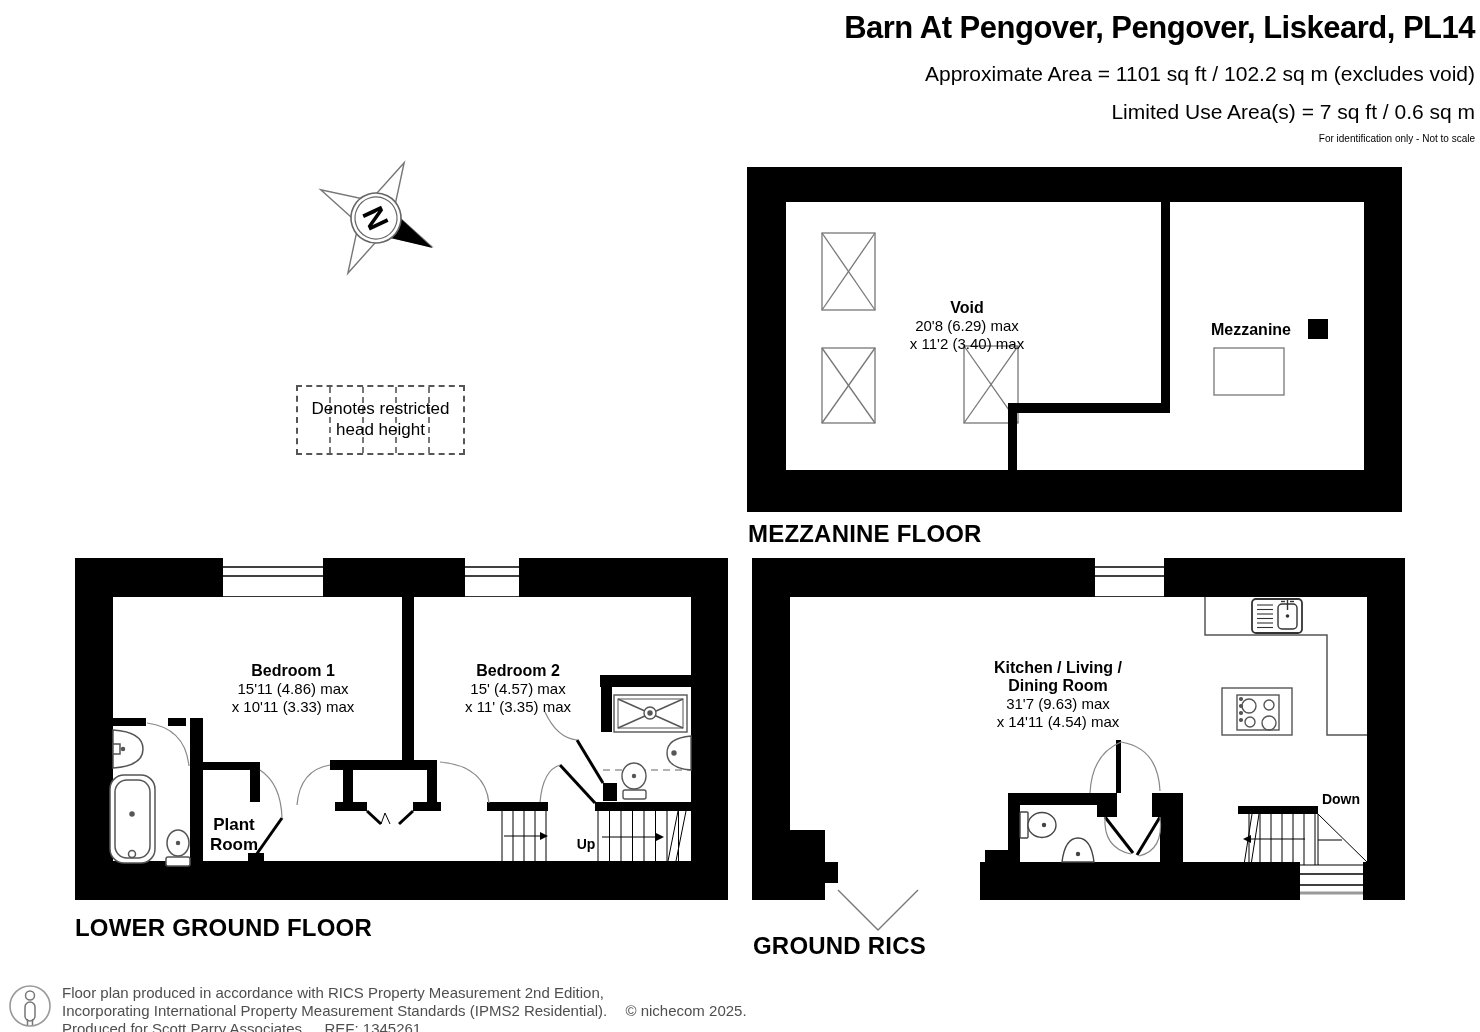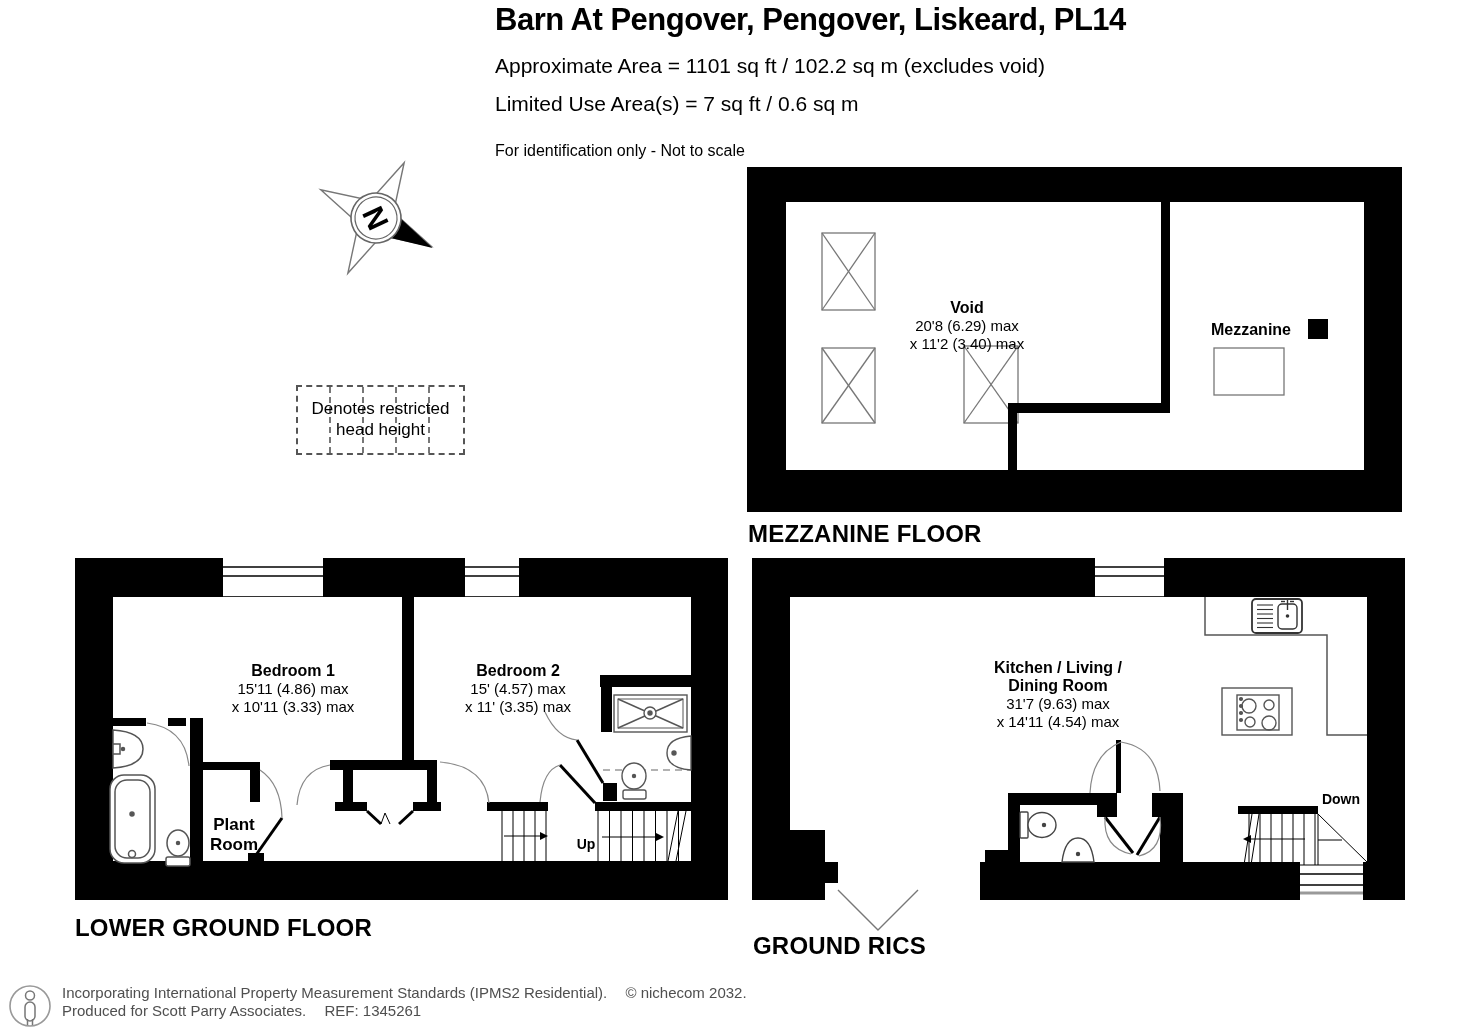--- a/index.html
+++ b/index.html
@@ -2,24 +2,24 @@
 <html><head>
 <meta charset="utf-8">
 <style>
   html,body{margin:0;padding:0;}
   body{
     width:1480px;height:1032px;position:relative;background:#ffffff;
     font-family:"Liberation Sans", sans-serif;color:#000;overflow:hidden;
   }
   .abs{position:absolute;}
   
-  #header{right:5px;top:2px;width:980px;text-align:left;}
+  #header{right:5px;top:10px;width:980px;text-align:right;}
   #title{font-size:31px;font-weight:bold;letter-spacing:-0.5px;margin:0 0 14px 0;}
   .area-line{font-size:21px;line-height:27px;margin-top:11px;}
-  #disclaimer{font-size:16px;margin-top:25px;}
+  #disclaimer{font-size:10px;margin-top:8px;}
   
   #legend{
     left:296px;top:385px;width:169px;height:70px;box-sizing:border-box;
     border:2px dashed #555;
   }
   #legend .vline{position:absolute;top:0;bottom:0;width:0;border-left:2px dashed #777;}
   #legend .legend-text{
     position:absolute;left:0;right:0;top:11px;text-align:center;
     font-weight:normal;font-size:17px;line-height:21px;
   }
@@ -330,21 +330,22 @@
 <div class="abs floor-label" style="left:753px;top:932px;">GROUND RICS</div>
 
 <svg class="abs" style="left:8px;top:982px;" width="46" height="48" viewBox="0 0 46 48">
   <circle cx="22" cy="24" r="20" fill="none" stroke="#999" stroke-width="1.6"></circle>
   <circle cx="22" cy="13.5" r="4.5" fill="none" stroke="#777" stroke-width="1.5"></circle>
   <path d="M17,25 a5,5 0 0 1 10,0 v9 a5,5 0 0 1 -10,0 z" fill="none" stroke="#777" stroke-width="1.5"></path>
   <line x1="19.5" y1="37" x2="19.5" y2="43" stroke="#777" stroke-width="1.5"></line>
   <line x1="24.5" y1="37" x2="24.5" y2="43" stroke="#777" stroke-width="1.5"></line>
 </svg>
 <div id="footer-text" class="abs">
+  <div>Floor plan produced in accordance with RICS Property Measurement 2nd Edition,</div>
   <div>
     <span>Incorporating International Property Measurement Standards (IPMS2 Residential).</span>
-    <span style="margin-left:14px">© nichecom 2032.</span>
+    <span style="margin-left:14px">© nichecom 2025.</span>
   </div>
   <div>
     <span>Produced for Scott Parry Associates.</span>
     <span style="margin-left:14px">REF: 1345261</span>
   </div>
 </div>
 
 </body></html>

